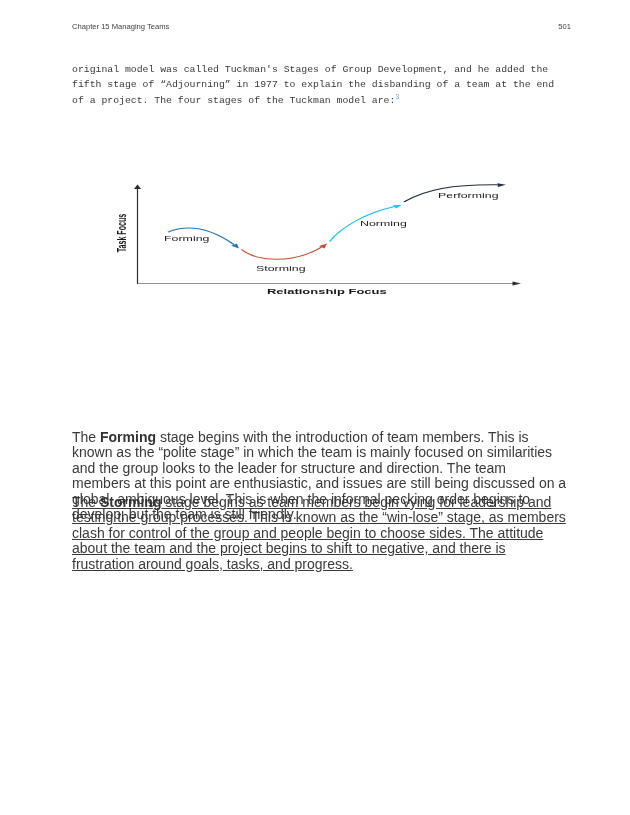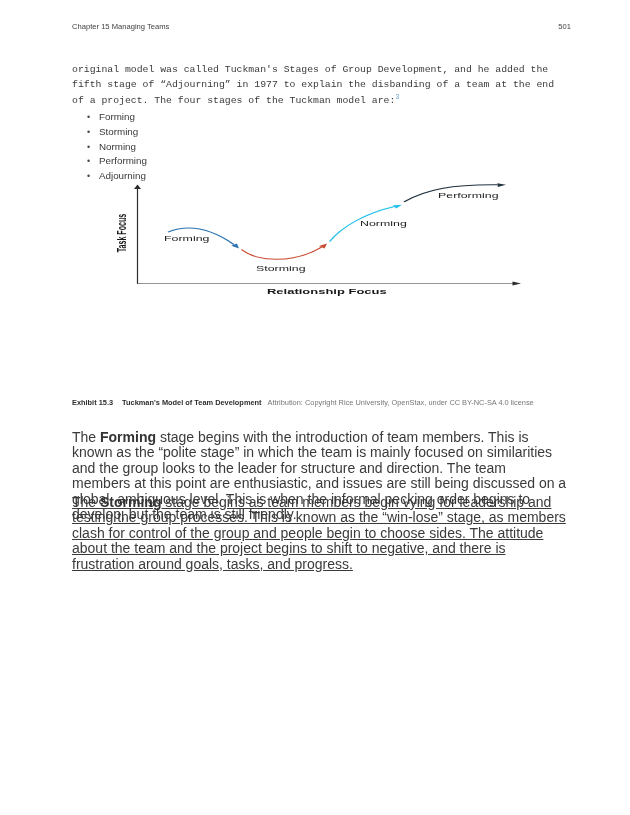--- a/index.html
+++ b/index.html
@@ -85,27 +85,20 @@
 
 <div class="page">
 
   <div class="running-head">
     <span>Chapter 15 Managing Teams</span>
     <span>501</span>
   </div>
 
   <p class="intro"><span>original model was called Tuckman's Stages of Group Development, and he added the fifth stage of “Adjourning” in 1977 to explain the disbanding of a team at the end of a project. The four stages of the Tuckman model are:</span><sup class="footnote-ref">3</sup></p>
 
-  <ul class="stage-list">
-    <li><span class="bullet">•</span><span>Forming</span></li>
-    <li><span class="bullet">•</span><span>Storming</span></li>
-    <li><span class="bullet">•</span><span>Norming</span></li>
-    <li><span class="bullet">•</span><span>Performing</span></li>
-    <li><span class="bullet">•</span><span>Adjourning</span></li>
-  </ul>
 
   <div class="chart-wrap">
     <svg width="430" height="218" viewBox="100 180 430 398" preserveAspectRatio="none">
 
       <line x1="137.5" y1="191" x2="137.5" y2="369.5" stroke-width="1.2" stroke="#2b2b2b"></line>
       <line x1="137" y1="369" x2="517" y2="369" stroke-width="1.2" stroke="#2b2b2b"></line>
       <path d="M 0 0 L -8.5 3.5 L -8.5 -3.5 Z" transform="translate(137.5,188) rotate(-90)" fill="#2b2b2b"></path>
       <path d="M 0 0 L -8.5 3.5 L -8.5 -3.5 Z" transform="translate(521,369)" fill="#2b2b2b"></path>
 
       <path d="M 168 275 C 186 262, 208 265, 234 298" fill="none" stroke-width="1.8" stroke="#2d74b0"></path>
@@ -123,21 +116,18 @@
       <text class="stage-label" x="164" y="291">Forming</text>
       <text class="stage-label" x="256" y="345.5">Storming</text>
       <text class="stage-label" x="360" y="263.5">Norming</text>
       <text class="stage-label" x="438" y="213">Performing</text>
 
       <text class="axis-label" transform="translate(126,312) rotate(-90)">Task Focus</text>
       <text class="axis-label" x="267" y="389">Relationship Focus</text>
     </svg>
   </div>
 
-  <div class="caption">
-    <span class="cap-exhibit">Exhibit 15.3</span><span class="cap-title">Tuckman's Model of Team Development</span><span class="cap-attr">Attribution: Copyright Rice University, OpenStax, under CC BY-NC-SA 4.0 license</span>
-  </div>
 
   <p class="body-para para-1"><span>The </span><span class="term">Forming</span><span> stage begins with the introduction of team members. This is known as the “polite stage” in which the team is mainly focused on similarities and the group looks to the leader for structure and direction. The team members at this point are enthusiastic, and issues are still being discussed on a global, ambiguous level. This is when the informal pecking order begins to develop, but the team is still friendly.</span></p>
 
   <p class="body-para para-2"><span>The </span><span class="term">Storming</span><span> stage begins as team members begin vying for leadership and testing the group processes. This is known as the “win-lose” stage, as members clash for control of the group and people begin to choose sides. The attitude about the team and the project begins to shift to negative, and there is frustration around goals, tasks, and progress.</span></p>
 
 </div>
 
 </body></html>

